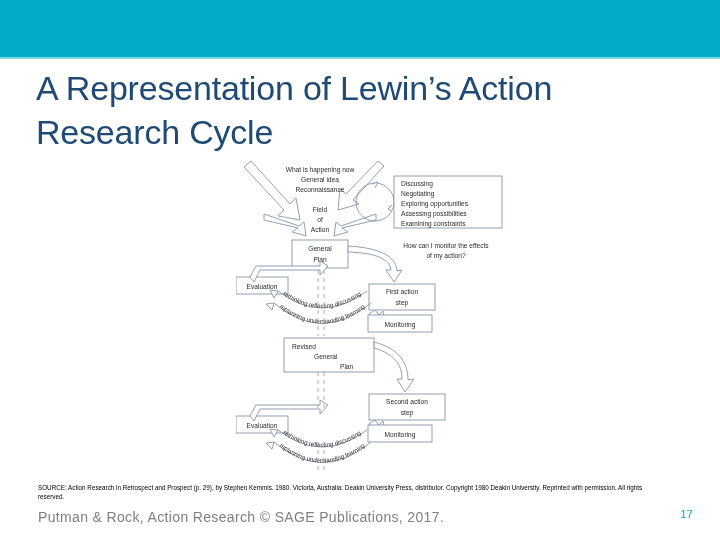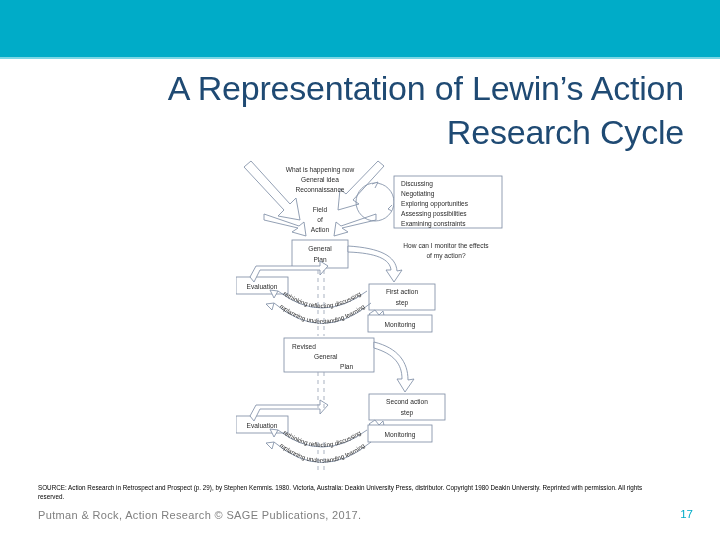--- a/index.html
+++ b/index.html
@@ -34,21 +34,21 @@
     background: #11b6cf;
     opacity: .55;
   }
 
   
   #slide-title {
     position: absolute;
     left: 36px;
     top: 66px;
     width: 648px;
-    text-align: right;
+    text-align: left;
     color: #1F4A73;
     font-size: 34px;
     line-height: 44px;
     font-weight: normal;
     letter-spacing: -0.2px;
   }
 
   
   #ar-cycle-diagram {
     position: absolute;
@@ -69,21 +69,21 @@
     font-size: 6.3px;
     line-height: 9.2px;
     text-align: left;
     font-family: "Liberation Sans", sans-serif;
   }
   #publisher-credit {
     position: absolute;
     left: 38px;
     top: 509px;
     color: #7f7f7f;
-    font-size: 11px;
+    font-size: 14px;
     letter-spacing: .35px;
   }
   #slide-number {
     position: absolute;
     right: 27px;
     top: 508px;
     color: #00ACC8;
     font-size: 11.5px;
   }
 </style>

